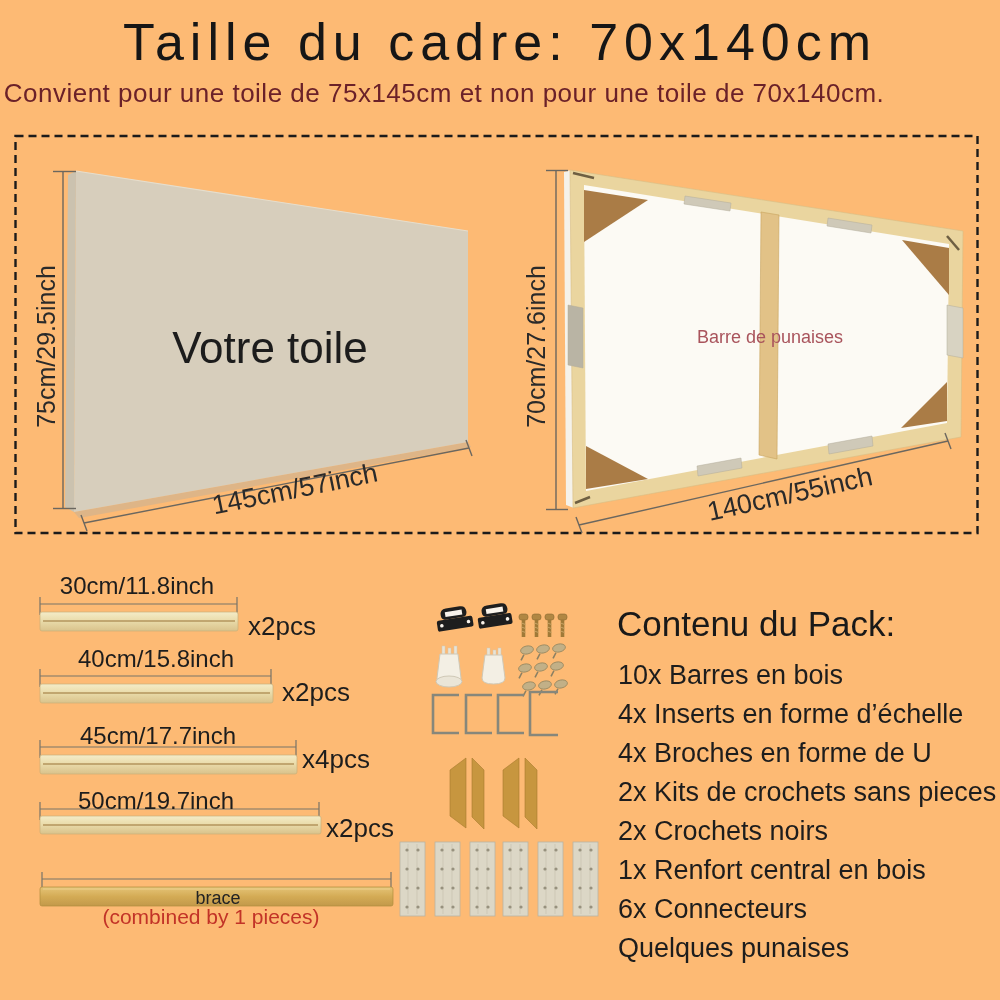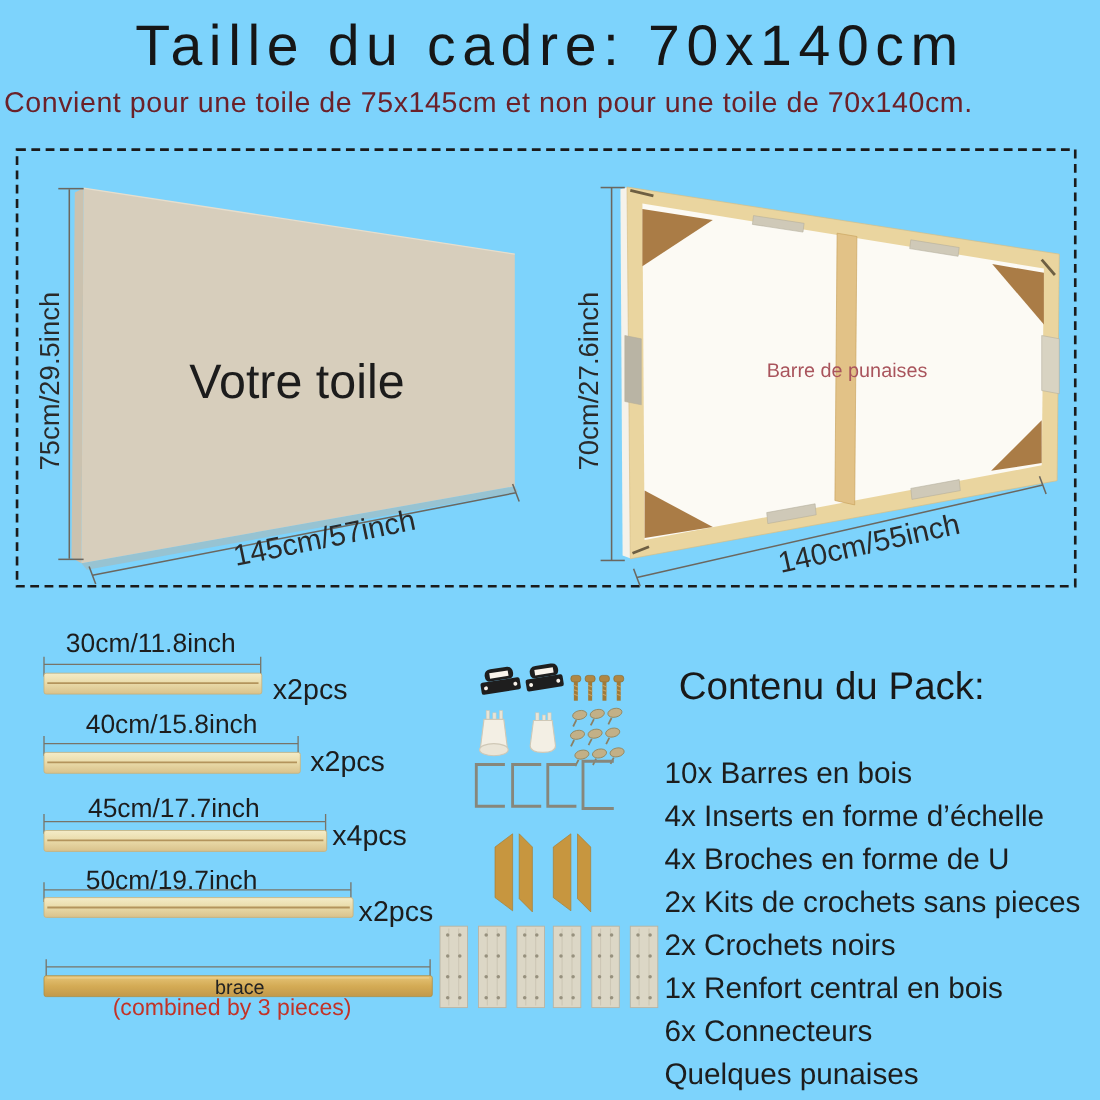--- a/index.html
+++ b/index.html
@@ -1,34 +1,34 @@
 <!DOCTYPE html>
 <html><head>
 <meta charset="utf-8">
 <style>
   html,body{margin:0;padding:0;}
   body{font-family:"Liberation Sans", sans-serif; background:#f9f3eb;}
-  #stage{position:relative;width:1000px;height:1000px;background:#7dd3fc;overflow:hidden;}
+  #stage{position:relative;width:1000px;height:1000px;background:#fdba74;overflow:hidden;}
   .abs{position:absolute;}
   .ctr{text-align:center;}
   #title{left:0;top:12px;width:1000px;font-size:52px;letter-spacing:6px;color:#161616;}
   #subtitle{left:0;top:78px;width:888px;font-size:26px;letter-spacing:.5px;color:#6b2129;}
   #svgmain{left:0;top:0;width:1000px;height:1000px;pointer-events:none;}
   .votre{left:170px;top:308px;width:200px;font-size:44px;color:#1c1c1c;margin-top:15px;}
   .vlabel{width:240px;font-size:25px;color:#2a2a2a;transform:rotate(-90deg);}
   .dlabel{width:240px;font-size:27px;color:#2a2a2a;}
   #canvas-w-label{left:175px;top:474px;transform:rotate(-11.5deg);}
   #frame-w-label{left:670px;top:479px;transform:rotate(-12.5deg);}
   #renfort{left:670px;top:327px;width:200px;font-size:18px;color:#a9545c;}
   .barlabel{width:240px;font-size:24px;color:#1d1d1d;}
   .qty{font-size:26px;color:#1d1d1d;}
   #brace-text{left:118px;top:888px;width:200px;font-size:18px;color:#232323;}
   #brace-note{left:91px;top:905px;width:240px;font-size:21px;color:#c23327;}
   #pack-heading{left:617px;top:604px;font-size:35px;color:#191919;}
-  .pack-item{left:604px;font-size:27px;color:#1d1d1d;margin-top:28px;}
+  .pack-item{left:618px;font-size:27px;color:#1d1d1d;}
 </style>
 </head>
 <body>
 
 <div id="stage">
 
   <svg id="svgmain" class="abs" viewBox="0 0 1000 1000">
     <defs>
       <linearGradient id="barGrad" x1="0" y1="0" x2="0" y2="1">
         <stop offset="0" stop-color="#f4ecc8"></stop>
@@ -364,21 +364,21 @@
 
   <div class="abs barlabel ctr" style="left:17px;top:572px;">30cm/11.8inch</div>
   <div class="abs qty" style="left:248px;top:611px;">x2pcs</div>
   <div class="abs barlabel ctr" style="left:36px;top:645px;">40cm/15.8inch</div>
   <div class="abs qty" style="left:282px;top:677px;">x2pcs</div>
   <div class="abs barlabel ctr" style="left:38px;top:722px;">45cm/17.7inch</div>
   <div class="abs qty" style="left:302px;top:744px;">x4pcs</div>
   <div class="abs barlabel ctr" style="left:36px;top:787px;text-align:center;">50cm/19.7inch</div>
   <div class="abs qty" style="left:326px;top:813px;">x2pcs</div>
   <div id="brace-text" class="abs ctr">brace</div>
-  <div id="brace-note" class="abs ctr">(combined by 3 pieces)</div>
+  <div id="brace-note" class="abs ctr">(combined by 1 pieces)</div>
 
   <div id="pack-heading" class="abs">Contenu du Pack:</div>
   <div class="abs pack-item" style="top:660px;">10x Barres en bois</div>
   <div class="abs pack-item" style="top:699px;">4x Inserts en forme d’échelle</div>
   <div class="abs pack-item" style="top:738px;">4x Broches en forme de U</div>
   <div class="abs pack-item" style="top:777px;">2x Kits de crochets sans pieces</div>
   <div class="abs pack-item" style="top:816px;">2x Crochets noirs</div>
   <div class="abs pack-item" style="top:855px;text-align:right;">1x Renfort central en bois</div>
   <div class="abs pack-item" style="top:894px;">6x Connecteurs</div>
   <div class="abs pack-item" style="top:933px;">Quelques punaises</div>

